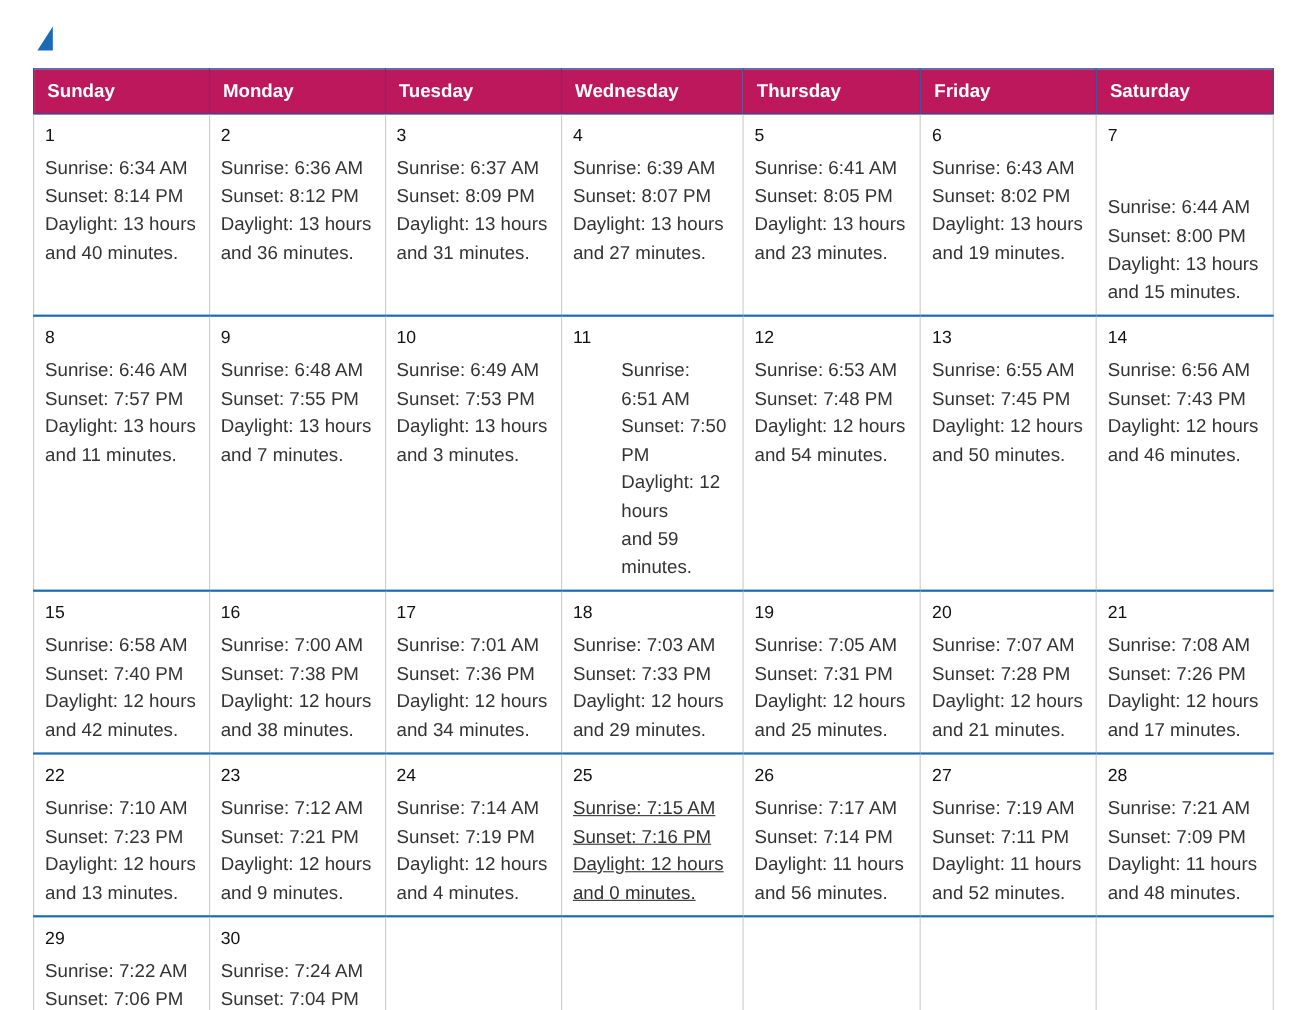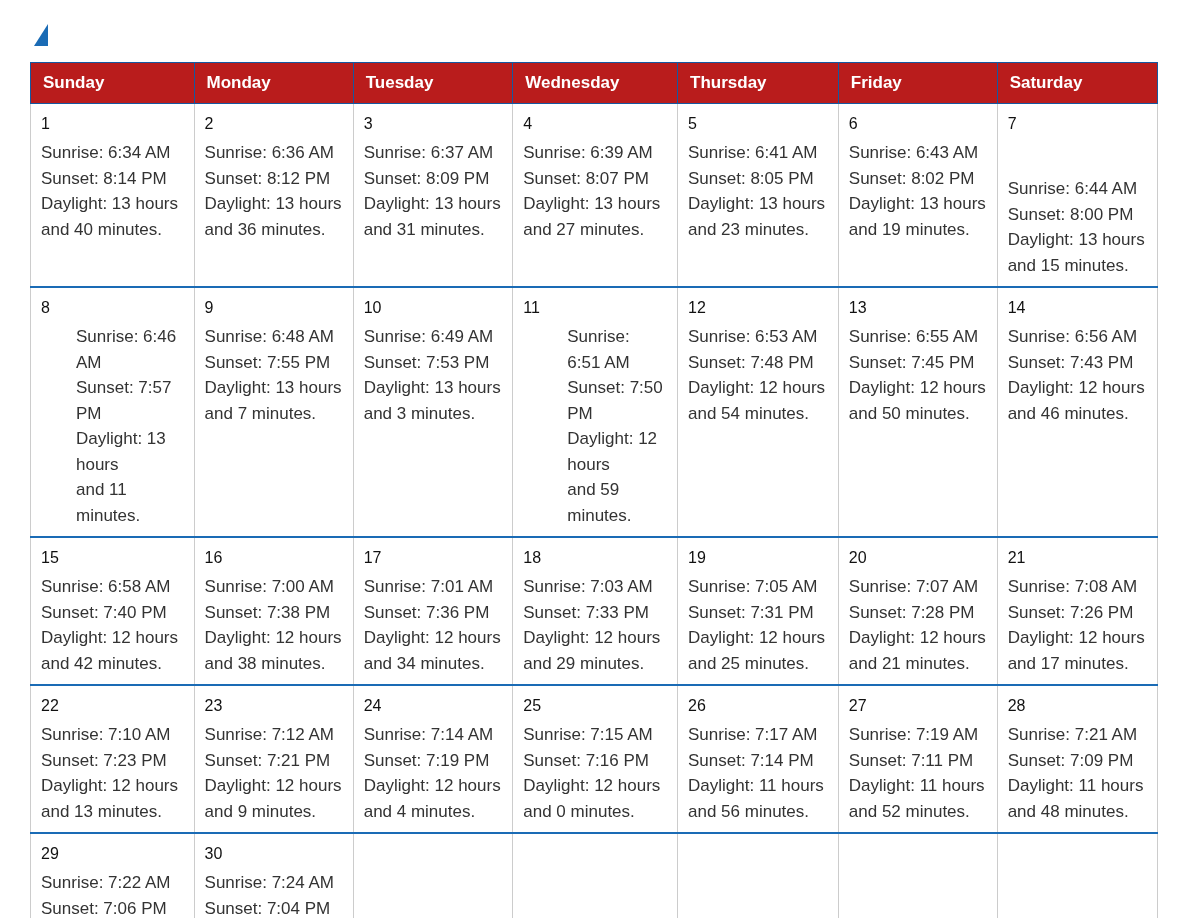--- a/index.html
+++ b/index.html
@@ -58,21 +58,21 @@
       font-size: 22px;
       font-weight: normal;
       color: #444;
     }
     .calendar {
       width: 100%;
       border-collapse: collapse;
       border: 1px solid #ccc;
     }
     .calendar th {
-      background-color: #b91c1c;
+      background-color: #be185d;
       color: #fff;
       font-size: 17px;
       font-weight: bold;
       padding: 10px 12px;
       text-align: left;
       border: 1px solid #1558a0;
     }
     .calendar td {
       vertical-align: top;
       padding: 8px 10px;
@@ -177,21 +177,21 @@
           <span class="day-number">7</span>
           <div class="day-info" style="white-space: pre-line; margin-top: 40px;">Sunrise: 6:44 AM
 Sunset: 8:00 PM
 Daylight: 13 hours
 and 15 minutes.</div>
         </td>
       </tr>
       <tr class="row-border">
         <td>
           <span class="day-number">8</span>
-          <div class="day-info" style="white-space: pre-line; margin-left: 35px;">Sunrise: 6:46 AM
+          <div class="day-info" style="white-space: pre-line;">Sunrise: 6:46 AM
 Sunset: 7:57 PM
 Daylight: 13 hours
 and 11 minutes.</div>
         </td>
         <td>
           <span class="day-number">9</span>
           <div class="day-info" style="white-space: pre-line;">Sunrise: 6:48 AM
 Sunset: 7:55 PM
 Daylight: 13 hours
 and 7 minutes.</div>
@@ -300,21 +300,21 @@
         </td>
         <td>
           <span class="day-number">24</span>
           <div class="day-info" style="white-space: pre-line;">Sunrise: 7:14 AM
 Sunset: 7:19 PM
 Daylight: 12 hours
 and 4 minutes.</div>
         </td>
         <td>
           <span class="day-number">25</span>
-          <div class="day-info" style="white-space: pre-line;">Sunrise: 7:15 AM
+          <div class="day-info" style="white-space: pre-line; text-decoration: underline;">Sunrise: 7:15 AM
 Sunset: 7:16 PM
 Daylight: 12 hours
 and 0 minutes.</div>
         </td>
         <td>
           <span class="day-number">26</span>
           <div class="day-info" style="white-space: pre-line;">Sunrise: 7:17 AM
 Sunset: 7:14 PM
 Daylight: 11 hours
 and 56 minutes.</div>

